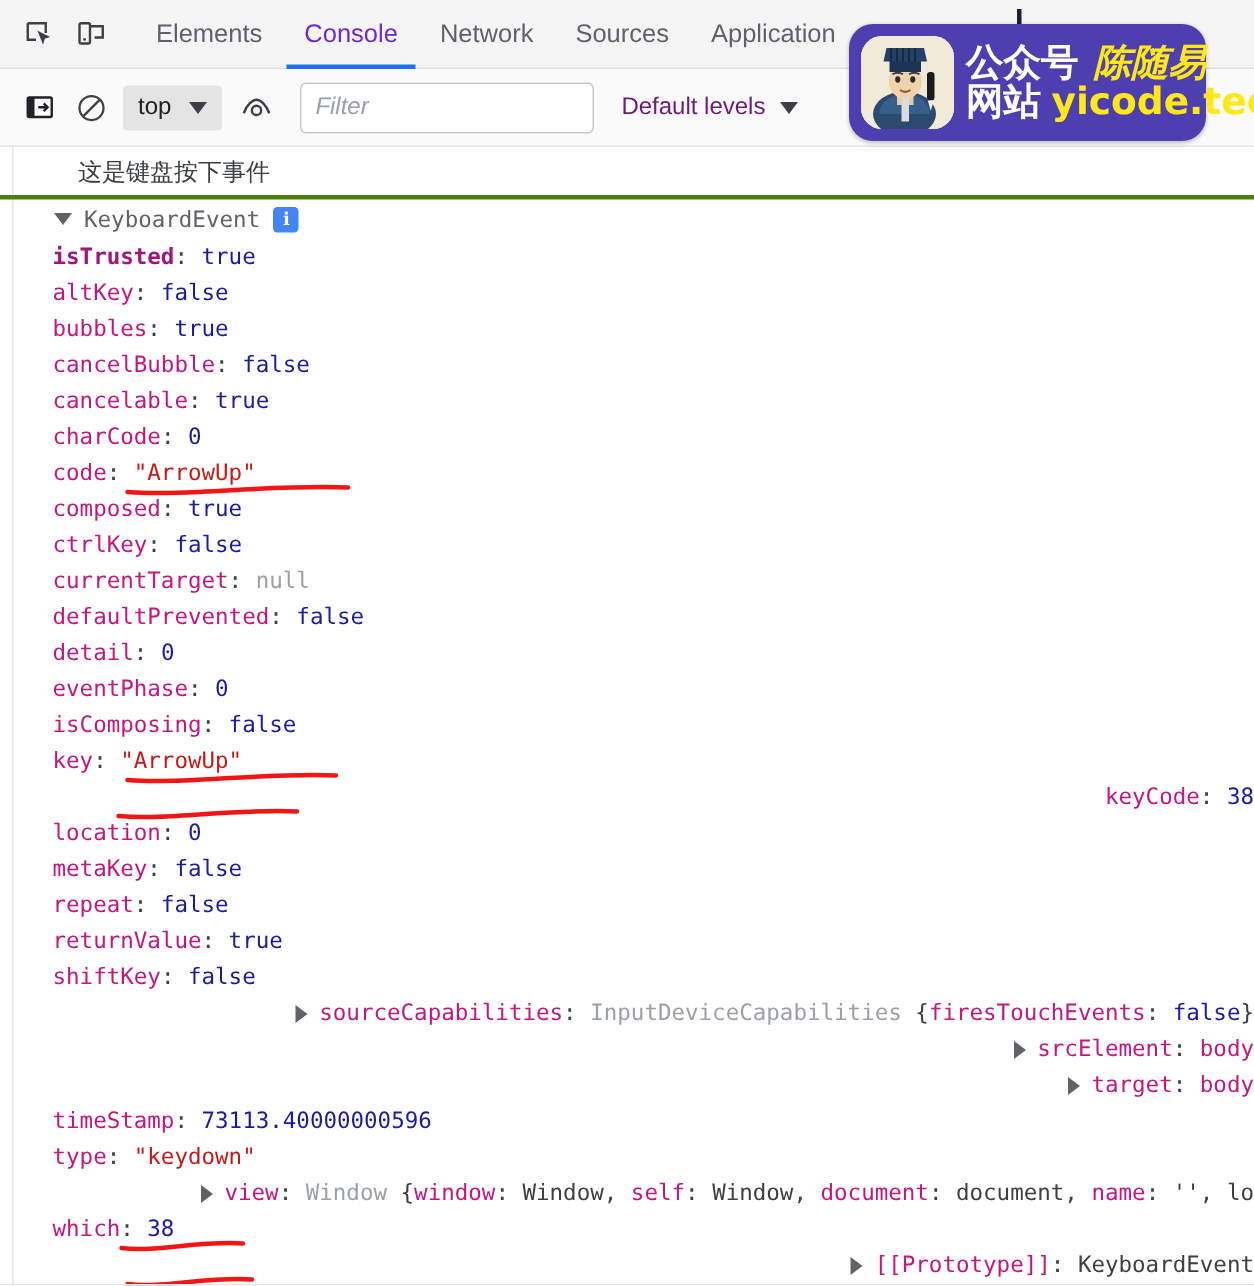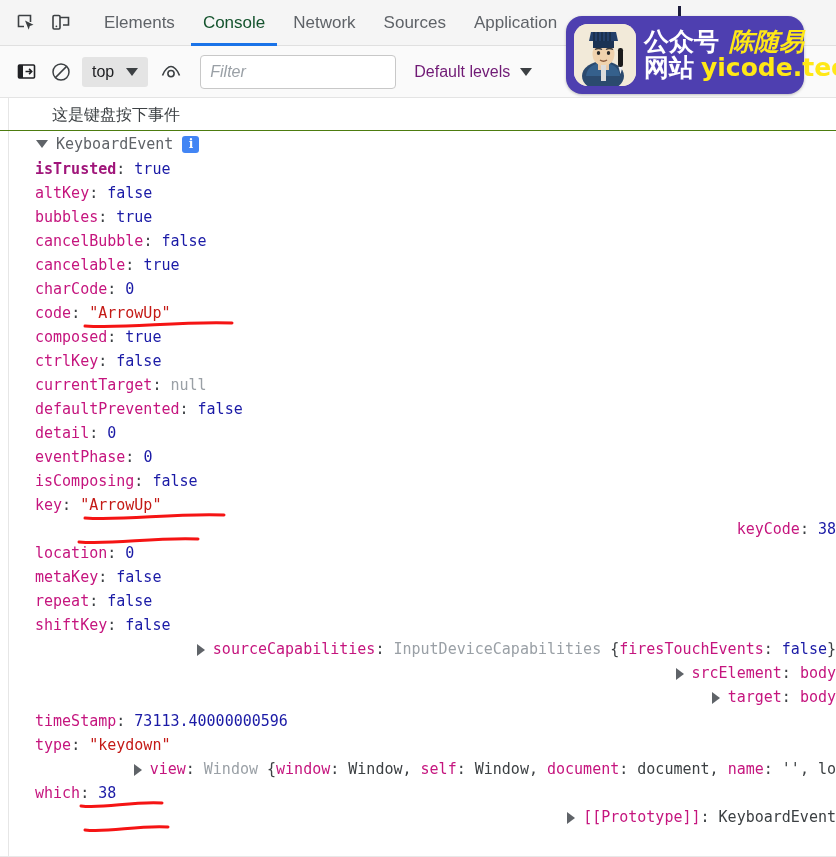--- a/index.html
+++ b/index.html
@@ -33,21 +33,21 @@
   .tabs { display: flex; align-items: stretch; height: 46px; margin-left: 12px; }
   .tab {
     display: flex; align-items: center;
     padding: 0 14px;
     font-size: 17px;
     color: #5f6368;
     height: 46px;
     position: relative;
     white-space: nowrap;
   }
-  .tab.active { color: #14532d; }
+  .tab.active { color: #6d28d9; }
   .tab.active::after {
     content: "";
     position: absolute;
     left: 2px; right: 2px; bottom: 0;
     height: 3px;
     background: #1a73e8;
   }
 
   
   .toolbar {
@@ -102,21 +102,21 @@
     position: relative;
     height: 759px;
     background: #ffffff;
     font-family: "DejaVu Sans Mono", monospace;
     font-size: 15px;
     overflow: hidden;
   }
   .msg-row {
     position: relative;
     padding: 4px 0 2px 0;
-    border-bottom: 1px solid #4d7c0f;
+    border-bottom: 3px solid #4d7c0f;
   }
   .gutter-line {
     position: absolute;
     left: 8px; top: 0; bottom: 0;
     width: 1px;
     background: #e6e6e6;
   }
   .msg-text {
     padding-left: 52px;
     font-family: "DejaVu Sans", sans-serif;
@@ -365,20 +365,21 @@
       <div class="prop"><span class="k">isComposing</span><span class="colon">: </span><span class="v-bool">false</span></div>
       <div class="prop" style="overflow: visible;"><span class="k">key</span><span class="colon">: </span><span class="v-str">"ArrowUp"</span><svg class="annot" width="142" height="12" style="left: 84px; top: 18px;">
           <path d="M1 7 C 39.760000000000005 10, 88.04 2, 140 4"></path>
         </svg></div>
       <div class="prop" style="overflow: visible; text-align: right;"><span class="k">keyCode</span><span class="colon">: </span><span class="v-num">38</span><svg class="annot" width="122" height="12" style="left: 78px; top: 18px;">
           <path d="M1 7 C 34.160000000000004 10, 75.64 2, 120 4"></path>
         </svg></div>
       <div class="prop"><span class="k">location</span><span class="colon">: </span><span class="v-num">0</span></div>
       <div class="prop"><span class="k">metaKey</span><span class="colon">: </span><span class="v-bool">false</span></div>
       <div class="prop"><span class="k">repeat</span><span class="colon">: </span><span class="v-bool">false</span></div>
+      <div class="prop"><span class="k">returnValue</span><span class="colon">: </span><span class="v-bool">true</span></div>
       <div class="prop"><span class="k">shiftKey</span><span class="colon">: </span><span class="v-bool">false</span></div>
       <div class="prop expandable"><span class="tri tri-closed"></span><span class="k">sourceCapabilities</span><span class="colon">: </span><span class="v-obj">InputDeviceCapabilities <span class="v-brace">{</span><span class="k">firesTouchEvents</span><span class="colon">: </span><span class="v-bool">false</span><span class="v-brace">}</span></span></div>
       <div class="prop expandable"><span class="tri tri-closed"></span><span class="k">srcElement</span><span class="colon">: </span><span class="v-node">body</span></div>
       <div class="prop expandable"><span class="tri tri-closed"></span><span class="k">target</span><span class="colon">: </span><span class="v-node">body</span></div>
       <div class="prop"><span class="k">timeStamp</span><span class="colon">: </span><span class="v-num">73113.40000000596</span></div>
       <div class="prop"><span class="k">type</span><span class="colon">: </span><span class="v-str">"keydown"</span></div>
       <div class="prop expandable"><span class="tri tri-closed"></span><span class="k">view</span><span class="colon">: </span><span class="v-obj">Window <span class="v-brace">{</span><span class="k">window</span><span class="colon">: </span><span class="v-plain">Window</span><span class="colon">, </span><span class="k">self</span><span class="colon">: </span><span class="v-plain">Window</span><span class="colon">, </span><span class="k">document</span><span class="colon">: </span><span class="v-plain">document</span><span class="colon">, </span><span class="k">name</span><span class="colon">: </span><span class="v-plain">''</span><span class="colon">, </span><span class="v-plain">lo</span></span></div>
       <div class="prop" style="overflow: visible;"><span class="k">which</span><span class="colon">: </span><span class="v-num">38</span><svg class="annot" width="84" height="12" style="left: 80px; top: 18px;">
           <path d="M1 7 C 23.520000000000003 10, 52.08 2, 82 4"></path>
         </svg></div>

